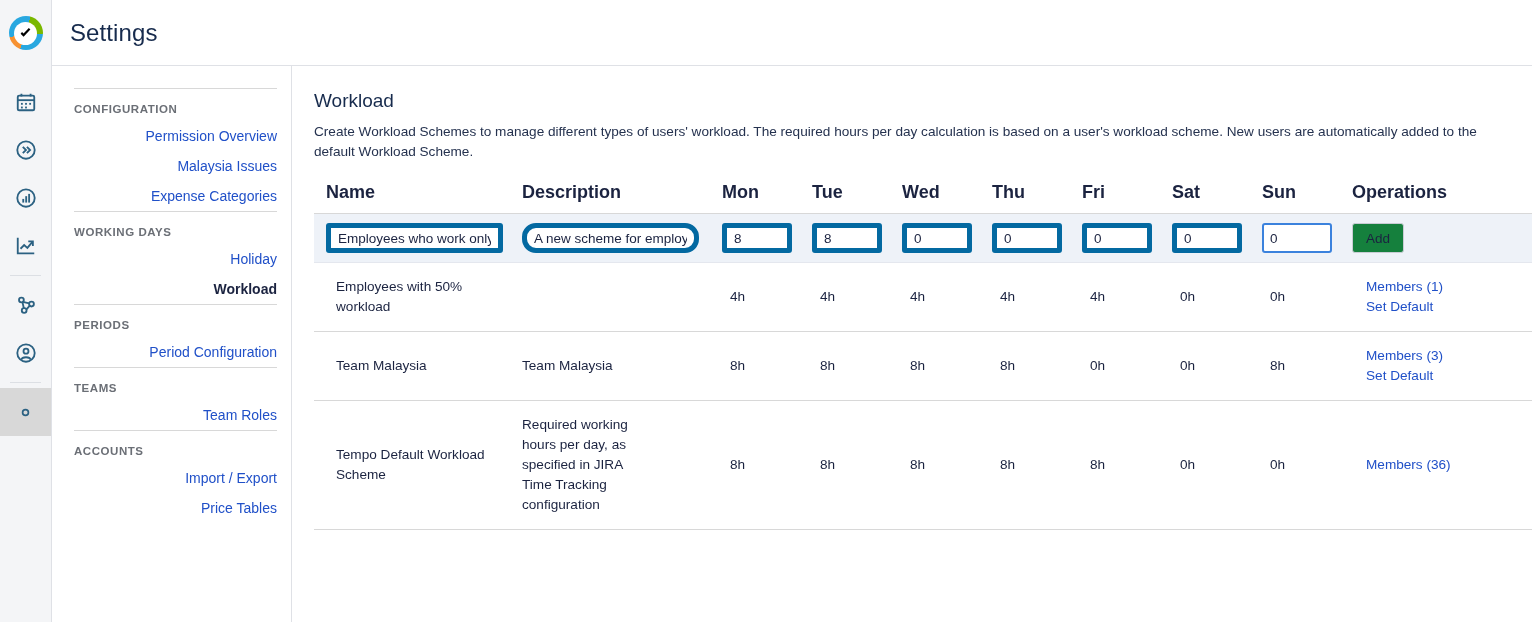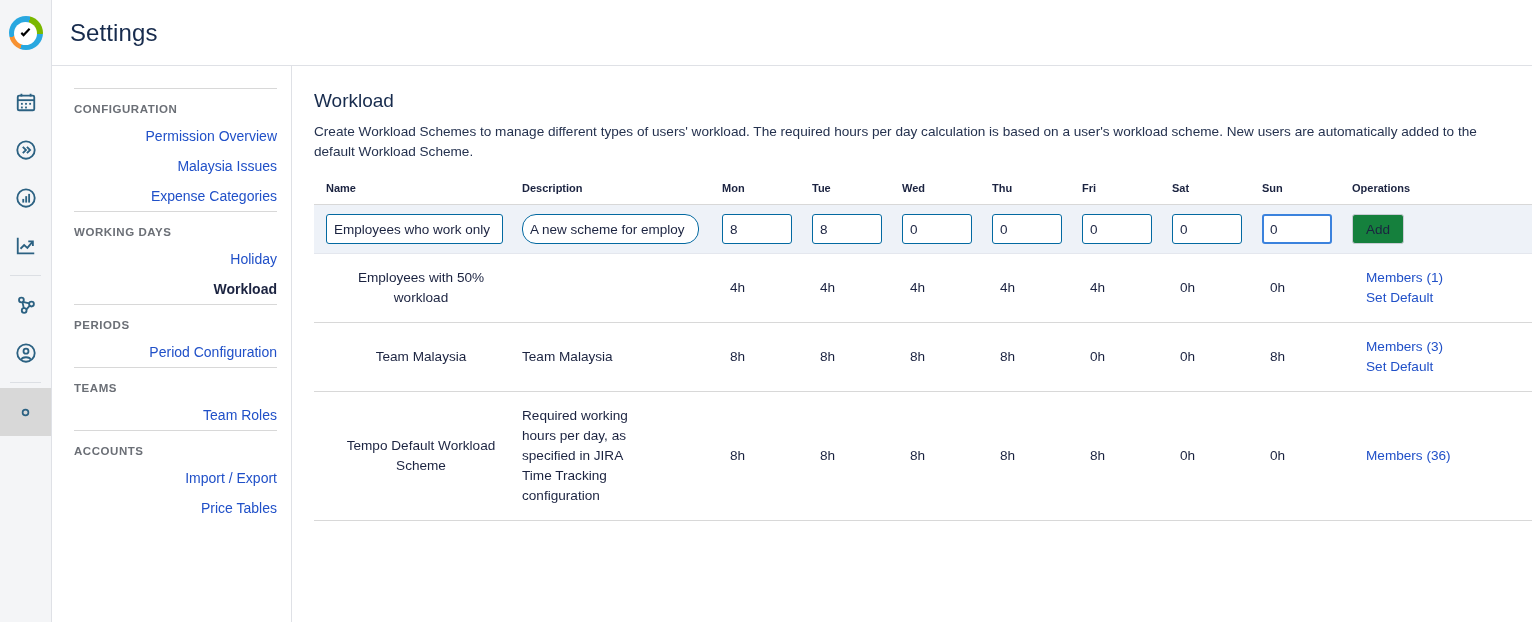--- a/index.html
+++ b/index.html
@@ -147,21 +147,21 @@
   }
 
   
   table#workload-table {
     border-collapse: collapse;
     width: 1199px;
     table-layout: fixed;
   }
   table#workload-table th {
     text-align: left;
-    font-size: 11px;
+    font-size: 18px;
     font-weight: bold;
     color: #1b2340;
     padding: 6px 0 10px 0;
     border-bottom: 1px solid #d8d8d8;
     vertical-align: bottom;
   }
   table#workload-table th.pad-l { padding-left: 12px; }
 
   col.c-name  { width: 208px; }
   col.c-desc  { width: 200px; }
@@ -173,21 +173,21 @@
     padding: 9px 5px 9px 0;
     border-bottom: 1px solid #e4e7ee;
     vertical-align: middle;
   }
   tr.form-row td.first { padding-left: 12px; }
 
   .txt-input {
     font-family: "Liberation Sans", sans-serif;
     font-size: 13.5px;
     color: #1b2340;
-    border: 1px solid #0369a1;
+    border: 5px solid #0369a1;
     border-radius: 3px;
     background: #fff;
     height: 30px;
     padding: 0 7px;
     outline: none;
   }
   .txt-input.name-i { width: 177px; }
   .txt-input.desc-i { width: 177px; border-radius: 14px; }
   .txt-input.day-i  { width: 70px; }
   .txt-input.focused {
@@ -218,21 +218,21 @@
   tr.data-row td.cell-desc { padding-right: 20px; }
   tr.data-row td.cell-day  { text-align: left; padding-left: 8px; }
   tr.data-row td.cell-ops  { padding-left: 14px; }
   .ops-link {
     color: #2050c8;
     font-size: 13.6px;
     line-height: 20px;
     display: block;
     cursor: pointer;
   }
-  .name-wrap { max-width: 170px; text-align: center; }
+  .name-wrap { max-width: 170px; }
   .desc-wrap { max-width: 120px; }
 </style>
 </head>
 <body>
 
 <div id="app">
 
   <div id="icon-rail">
     <div id="rail-logo">
       <div class="logo-ring">

